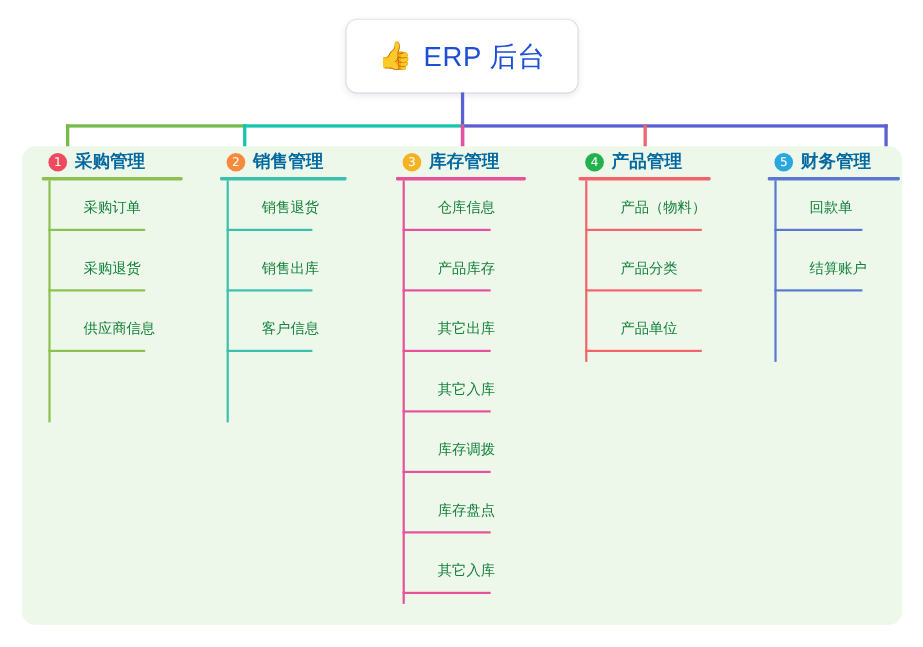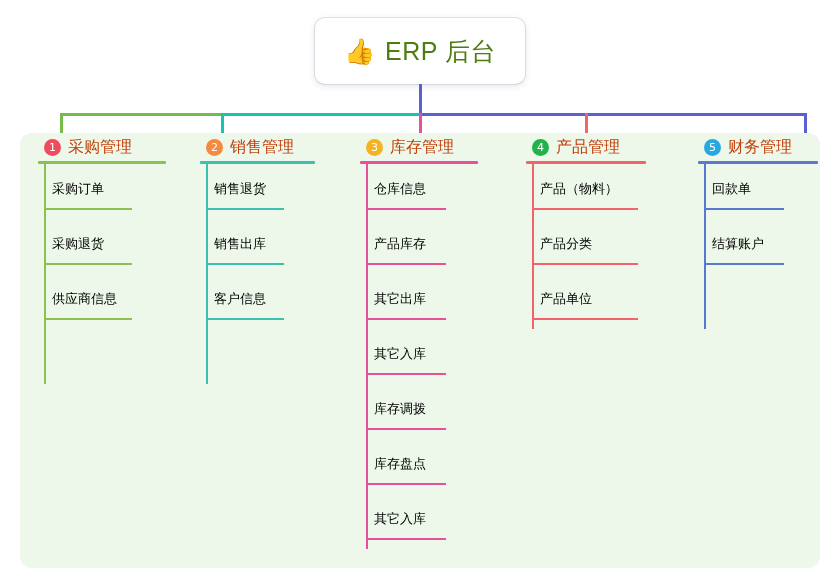--- a/index.html
+++ b/index.html
@@ -14,21 +14,21 @@
 
   
   .root-card{
     position:absolute;left:315px;top:18px;width:210px;height:66px;
     background:#ffffff;border-radius:10px;
     box-shadow:0 2px 7px rgba(80,90,110,.16),0 0 0 1px rgba(225,228,235,.9);
     display:flex;align-items:center;justify-content:center;gap:10px;
     box-sizing:border-box;
   }
   .root-emoji{font-size:25px;line-height:1;}
-  .root-title{font-size:25px;color:#4d7c0f;letter-spacing:.5px;white-space:nowrap;}
+  .root-title{font-size:25px;color:#1d4ed8;letter-spacing:.5px;white-space:nowrap;}
   .v-stem{position:absolute;left:419px;top:84px;width:3px;height:56px;background:#5a5fd1;}
   .bus{position:absolute;top:113px;height:3px;}
   .bus.g{left:60px;width:163px;background:#77bb4b;}
   .bus.t{left:221px;width:200px;background:#15c5b0;}
   .bus.b{left:419px;width:388px;background:#5a5fd1;}
   .drop{position:absolute;top:113px;width:3px;height:30px;}
   .drop.c1{left:60px;background:#77bb4b;}
   .drop.c2{left:221px;background:#15c5b0;}
   .drop.c3{left:419px;background:#e8509b;}
   .drop.c4{left:585px;background:#f2636b;}
@@ -41,27 +41,27 @@
   }
 
   
   .col{position:absolute;top:0;}
   .col-head{display:flex;align-items:center;gap:7px;height:28px;padding-left:6px;white-space:nowrap;}
   .badge{
     width:17px;height:17px;border-radius:50%;flex:none;
     color:#fff;font-size:11px;line-height:17px;text-align:center;
     font-family:"DejaVu Sans",sans-serif;
   }
-  .col-name{font-size:16px;color:#c2410c;}
+  .col-name{font-size:16px;color:#0369a1;font-weight:bold;}
   .head-rule{height:3px;border-radius:1px;}
   .branch{position:relative;}
   .spine{position:absolute;left:0;top:0;width:2px;}
   .leaf{position:relative;height:55px;}
   .leaf-label{
-    position:absolute;left:14px;top:16px;font-size:13px;color:#000000;white-space:nowrap;
+    position:absolute;left:38px;top:16px;font-size:13px;color:#15803d;white-space:nowrap;
   }
   .leaf-rule{position:absolute;left:2px;top:44px;height:2px;}
 </style>
 </head>
 <body>
 
 <div id="stage">
 
   <div class="root-card">
     <span class="root-emoji">👍</span>

